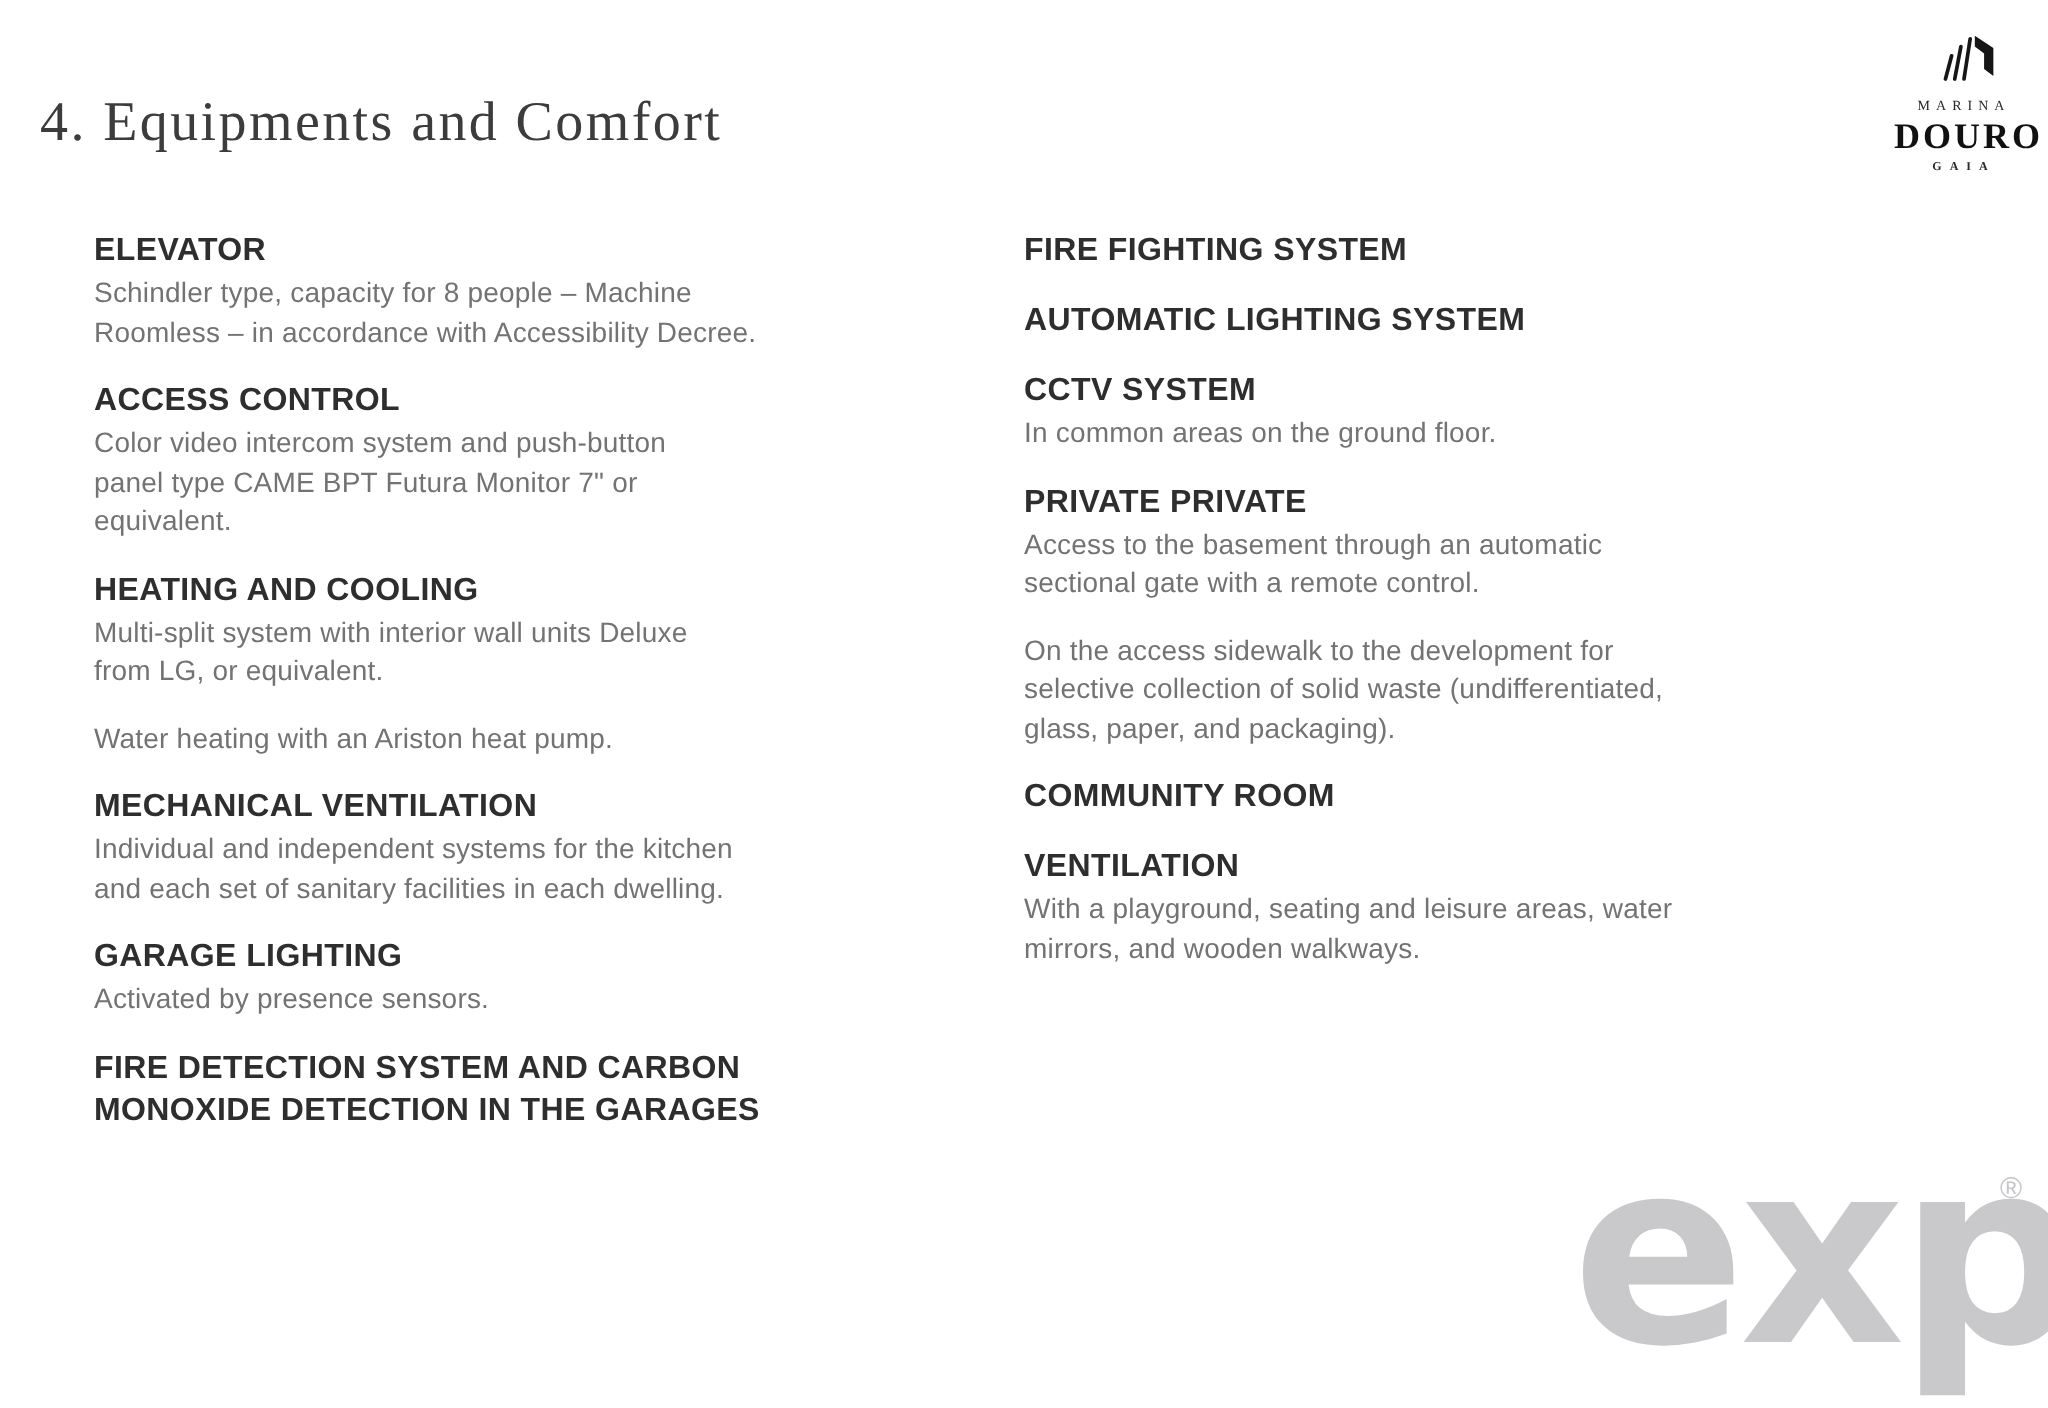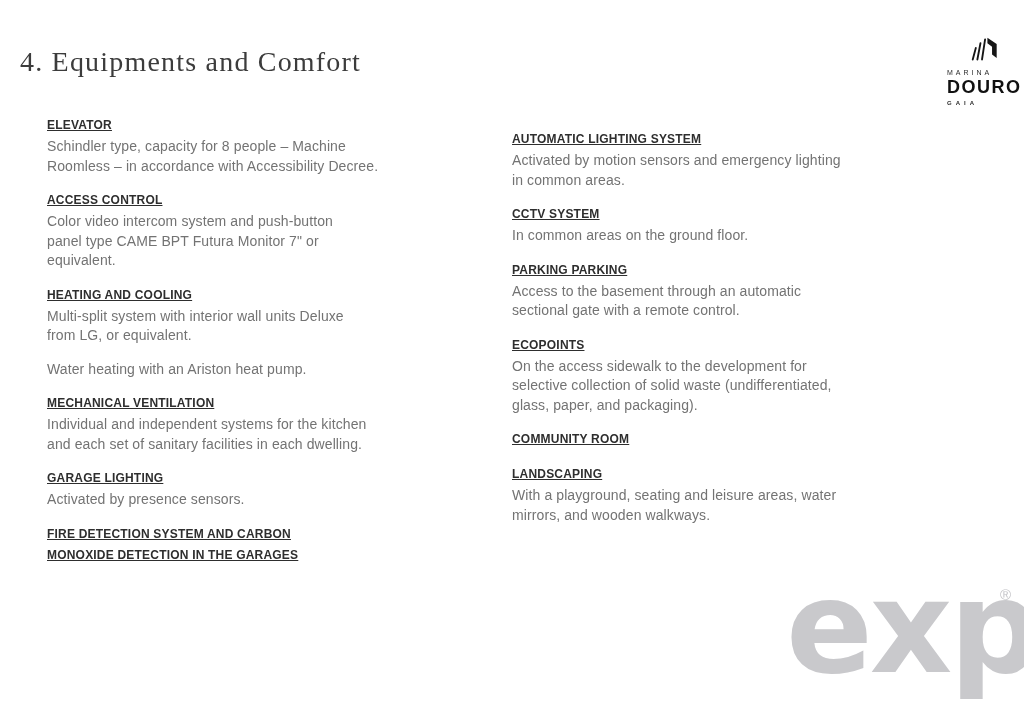--- a/index.html
+++ b/index.html
@@ -23,45 +23,46 @@
     font-weight: 400;
     font-size: 28px;
     letter-spacing: 1.2px;
     color: #3c3c3c;
   }
 
   
   .brand {
     position: absolute;
     left: 947px;
-    top: 20px;
+    top: 0;
     width: 70px;
+    text-align: center;
     color: #161616;
+    font-family: Liberation Serif, serif;
   }
   .brand-icon { display: block; margin: 0 auto 3px auto; width: 34px; height: 30px; }
   .brand-marina { font-size: 7px; letter-spacing: 3px; font-weight: 500; color: #2a2a2a; }
   .brand-douro  { font-size: 18px; letter-spacing: 1.5px; font-weight: 700; color: #111111; margin-top: 1px; }
   .brand-gaia   { font-size: 6px; letter-spacing: 4px; font-weight: 700; color: #2a2a2a; margin-top: 2px; }
 
   
   .col {
     position: absolute;
     top: 99px;
   }
   .col-left  { left: 47px;  width: 400px; }
   .col-right { left: 512px; width: 430px; }
 
   .section { margin-bottom: 14px; }
   .section h3 {
-    font-size: 12px;
+    font-size: 16px;
     font-weight: 700;
     line-height: 21px;
     letter-spacing: 0.2px;
     color: #2e2e2e;
-    text-decoration: underline;
   }
   .section p {
     font-size: 14px;
     line-height: 19.5px;
     letter-spacing: 0.1px;
     color: #737373;
     white-space: pre-line;
     margin-top: 1px;
   }
 
@@ -139,47 +140,45 @@
     </div>
     <div class="section">
       <h3 style="white-space: pre-line">FIRE DETECTION SYSTEM AND CARBON
 MONOXIDE DETECTION IN THE GARAGES</h3>
       <p></p>
     </div>
   </div>
 
   <div class="col col-right">
     <div class="section">
+      <h3>FIRE FIGHTING SYSTEM</h3>
     </div>
     <div class="section">
       <h3>AUTOMATIC LIGHTING SYSTEM</h3>
-      <p>Activated by motion sensors and emergency lighting
-in common areas.</p>
     </div>
     <div class="section">
       <h3>CCTV SYSTEM</h3>
       <p>In common areas on the ground floor.</p>
     </div>
     <div class="section">
-      <h3>PARKING PARKING</h3>
+      <h3>PRIVATE PRIVATE</h3>
       <p>Access to the basement through an automatic
 sectional gate with a remote control.</p>
     </div>
     <div class="section">
-      <h3>ECOPOINTS</h3>
       <p>On the access sidewalk to the development for
 selective collection of solid waste (undifferentiated,
 glass, paper, and packaging).</p>
     </div>
     <div class="section">
       <h3>COMMUNITY ROOM</h3>
       <p></p>
     </div>
     <div class="section">
-      <h3>LANDSCAPING</h3>
+      <h3>VENTILATION</h3>
       <p>With a playground, seating and leisure areas, water
 mirrors, and wooden walkways.</p>
     </div>
   </div>
 
   <div class="watermark">exp</div>
   <div class="watermark-reg">®</div>
 
 </div>
 

